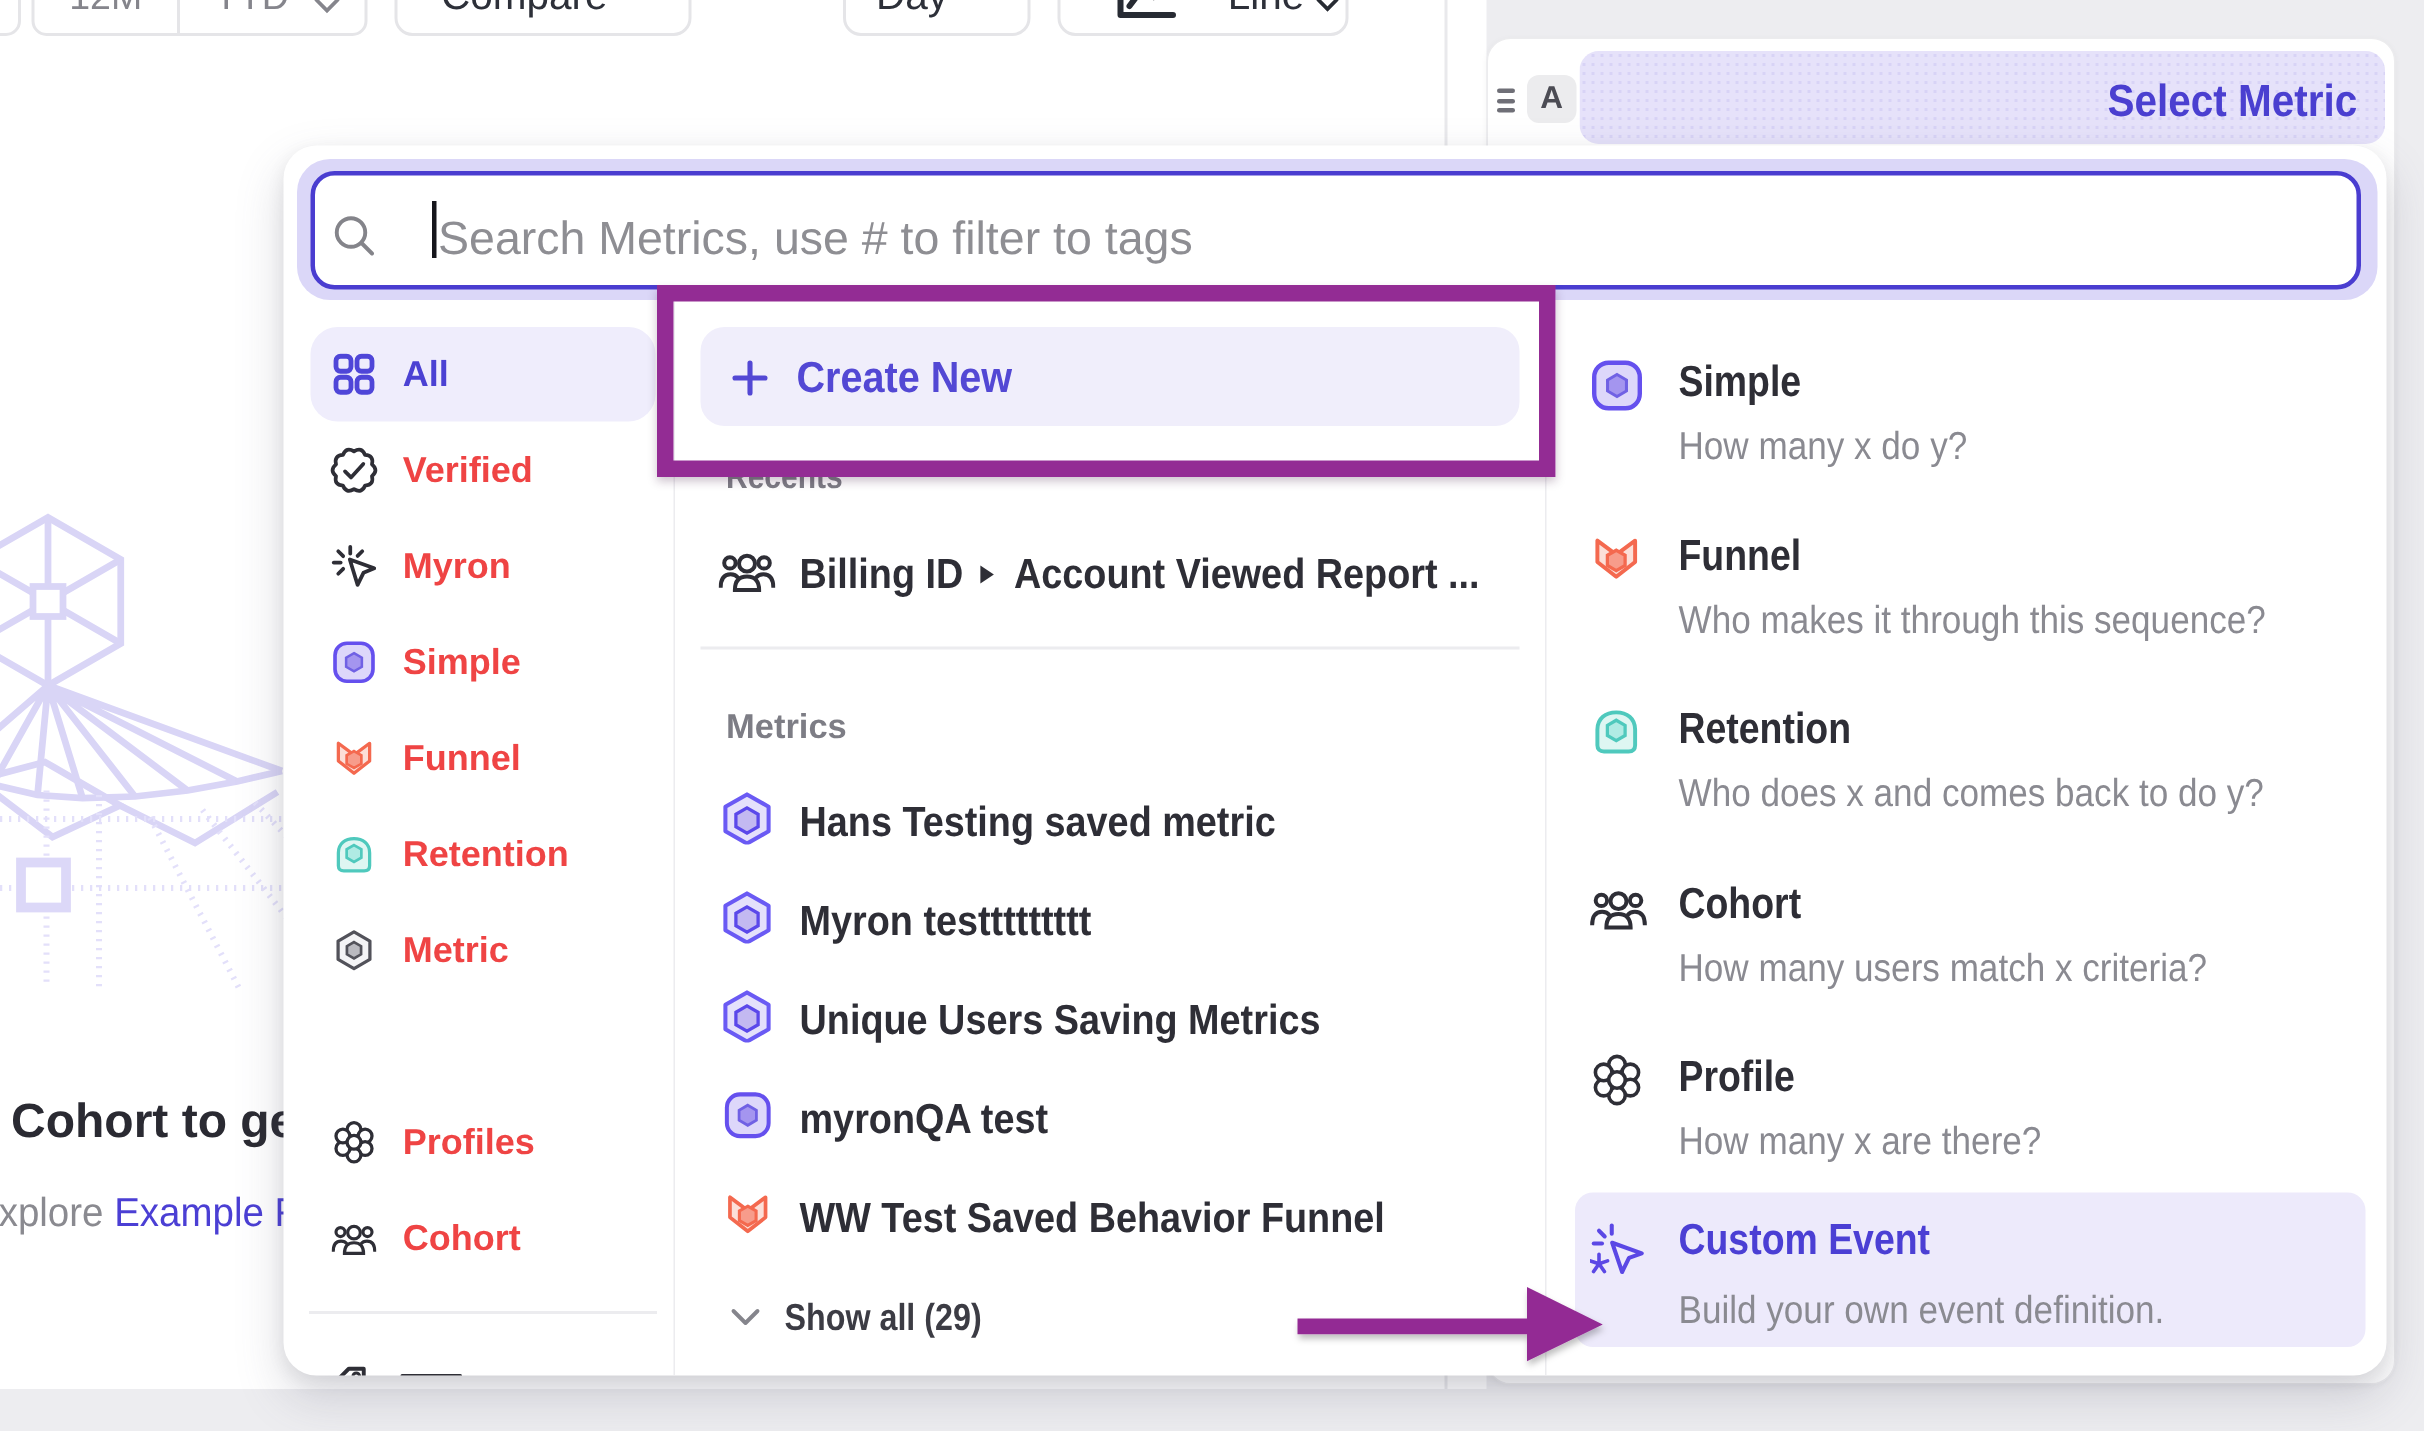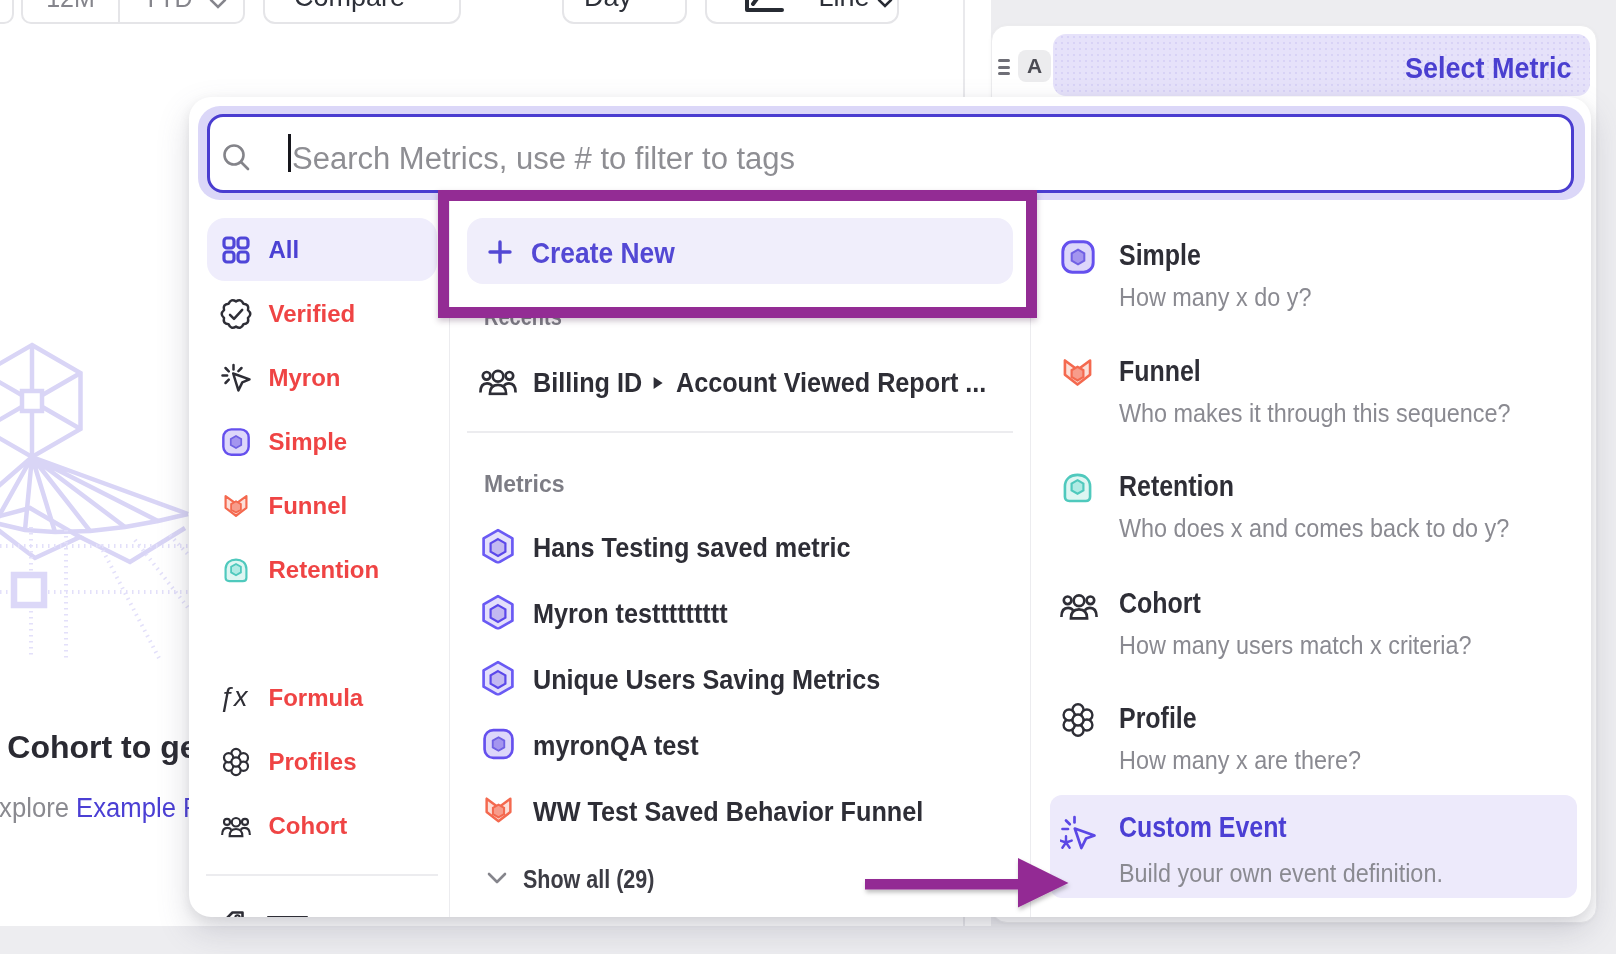--- a/index.html
+++ b/index.html
@@ -197,25 +197,26 @@
           </svg></span>
         <span class="tx">Funnel</span>
       </div>
     <div class="litem" style="top:441px;">
         <span class="ic"><svg width="29" height="29" viewBox="0 0 32 32">
             <path d="M4.5 24.5 V15 C4.5 8.2 9.5 4.5 16 4.5 C22.5 4.5 27.5 8.2 27.5 15 V24.5 C27.5 27 26 28.3 23.5 28.3 H8.5 C6 28.3 4.5 27 4.5 24.5 Z" fill="#def6f2" stroke="#4fc9bd" stroke-width="2.4"></path>
             <path d="M16 9.3 l5.4 3.1 v6.2 L16 21.7 l-5.4-3.1 v-6.2 Z" fill="#b0ebe4" stroke="#4fc9bd" stroke-width="2"></path>
           </svg></span>
         <span class="tx">Retention</span>
       </div>
-    <div class="litem" style="top:569px;">
-        <span class="ic"><svg width="36" height="30" viewBox="0 0 36 30">
-            <text x="1" y="23" font-family="Liberation Sans, sans-serif" font-style="italic" font-size="27" fill="#2e2e36">ƒx</text>
-          </svg></span>
-        <span class="tx">Formula</span>
+    <div class="litem" style="top:505px;">
+        <span class="ic"><svg width="29" height="29" viewBox="0 0 32 32">
+            <path d="M16 2.5 l11.7 6.75 v13.5 L16 29.5 l-11.7-6.75 v-13.5 Z" fill="#f4f4f6" stroke="#52525a" stroke-width="2.4" stroke-linejoin="round"></path>
+            <path d="M16 10 l5.2 3 v6 L16 22 l-5.2-3 v-6 Z" fill="#b9b9bf" stroke="#52525a" stroke-width="2"></path>
+          </svg></span>
+        <span class="tx">Metric</span>
       </div>
     <div class="litem" style="top:633px;">
         <span class="ic"><svg width="30" height="30" viewBox="0 0 30 30">
             <g fill="#fff" stroke="#2e2e36" stroke-width="2.2">
               <circle cx="15" cy="6.5" r="4.6"></circle>
               <circle cx="22.4" cy="10.8" r="4.6"></circle>
               <circle cx="22.4" cy="19.2" r="4.6"></circle>
               <circle cx="15" cy="23.5" r="4.6"></circle>
               <circle cx="7.6" cy="19.2" r="4.6"></circle>
               <circle cx="7.6" cy="10.8" r="4.6"></circle>

